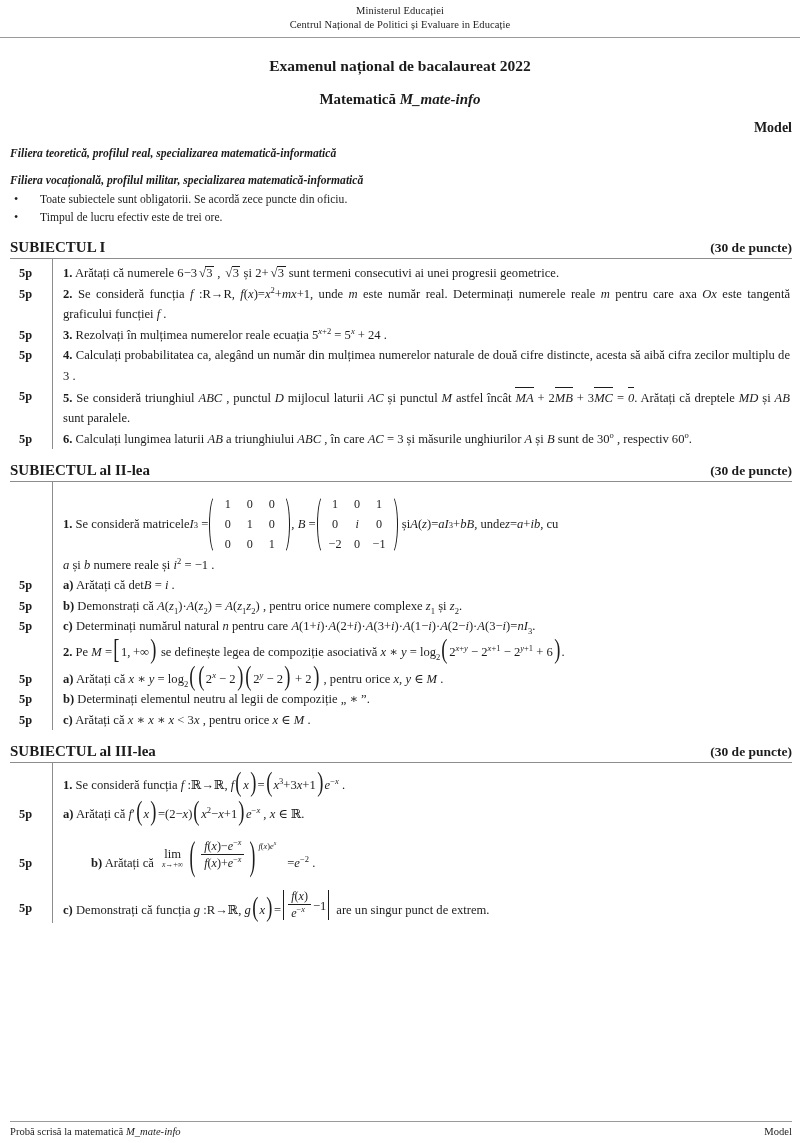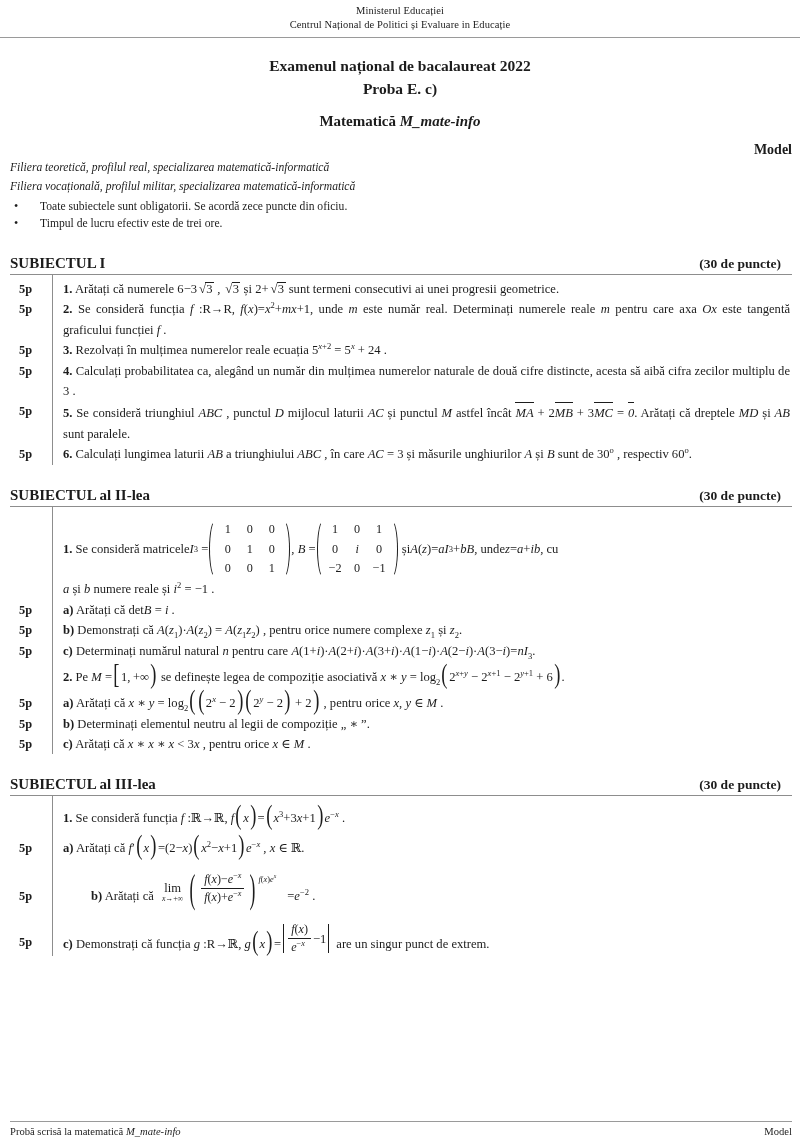--- a/index.html
+++ b/index.html
@@ -71,23 +71,23 @@
     font-size: 14px;
     font-weight: bold;
     margin-top: 12px;
     padding-right: 8px;
   }
 
   
   .filiera {
     font-size: 11.6px;
     font-style: italic;
-    font-weight: normal;
+    font-weight: bold;
     line-height: 1.45;
-    margin-top: 2px;
+    margin-top: 10px;
     padding-left: 10px;
   }
   .bullets {
     margin: 2px 0 0 0;
     padding: 0;
     list-style: none;
     font-size: 11.6px;
     font-weight: normal;
     line-height: 1.5;
   }
@@ -103,22 +103,22 @@
     font-size: 12px;
   }
 
   
   .subject-head {
     display: flex;
     justify-content: space-between;
     align-items: baseline;
     font-size: 15px;
     font-weight: bold;
-    margin-top: 22px;
-    padding: 0 19px 0 10px;
+    margin-top: 13px;
+    padding: 0 8px 0 10px;
     font-family: Liberation Serif, serif;
   }
   .subject-head .pts {
     font-size: 13.5px;
     font-weight: bold;
   }
 
   
   .prob-table {
     margin-top: 2px;
@@ -307,21 +307,20 @@
 <div class="page">
 
   <div class="masthead">
     <div class="line1">Ministerul Educației</div>
     <div class="line2">Centrul Național de Politici și Evaluare in Educație</div>
   </div>
   <hr class="rule">
 
   <div class="titleblock">
     <div class="t1">Examenul național de bacalaureat 2022</div>
-    <div class="t2">Proba E. c)</div>
     <div class="t3">
       <span>Matematică </span><em>M_mate-info</em>
     </div>
   </div>
 
   <div class="model-right">Model</div>
 
   <div class="filiera">Filiera teoretică, profilul real, specializarea matematică-informatică</div>
   <div class="filiera">Filiera vocațională, profilul militar, specializarea matematică-informatică</div>
   <ul class="bullets">

